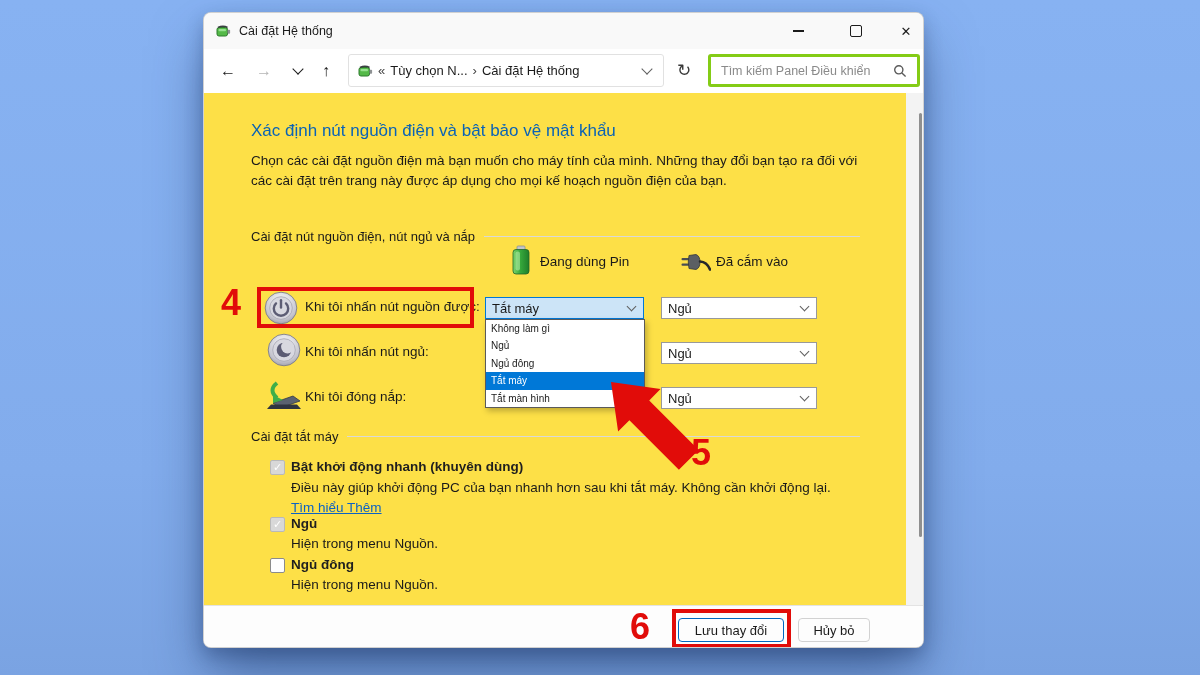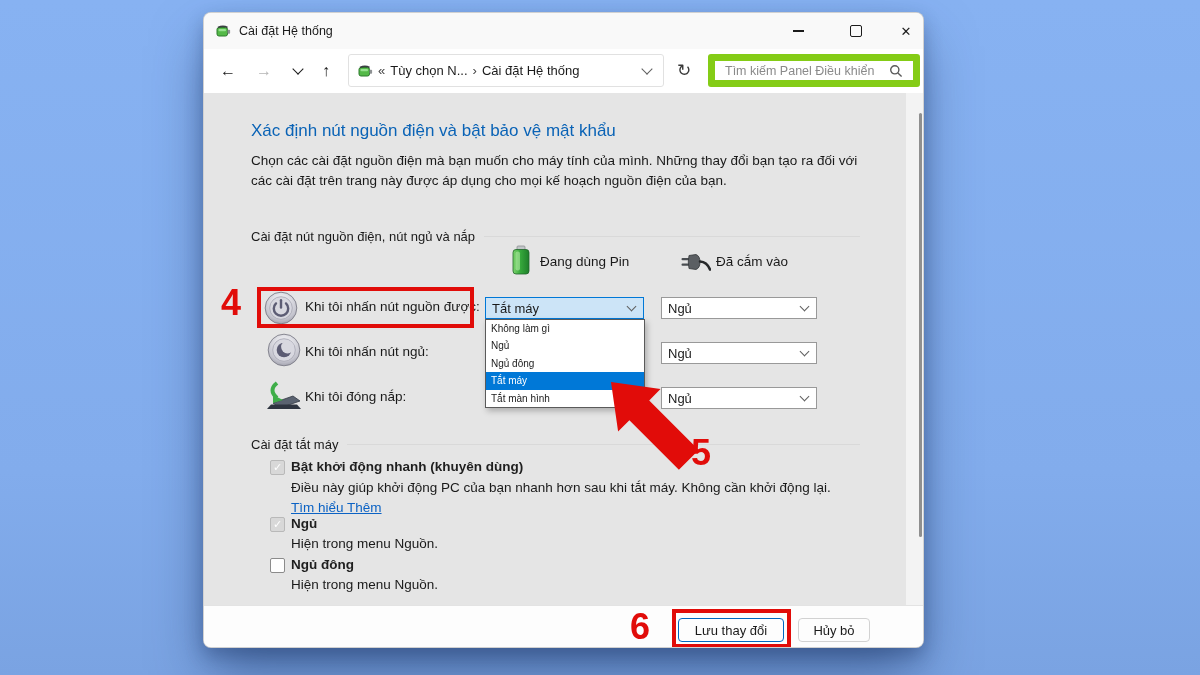--- a/index.html
+++ b/index.html
@@ -20,25 +20,25 @@
   .navg{position:absolute;top:0;height:44px;display:flex;align-items:center;justify-content:center;font-size:16px;color:#1b1b1b;width:28px;}
   .navg.dis{color:#b5b5b5;}
   .chev{display:inline-block;width:7px;height:7px;border-right:1.5px solid #5f5f5f;border-bottom:1.5px solid #5f5f5f;transform:rotate(45deg);margin-top:-4px;}
   .chev.dark{border-color:#1b1b1b;}
   .addrbar{position:absolute;left:144px;top:5px;width:316px;height:33px;border:1px solid #e1e1e1;border-radius:3px;display:flex;align-items:center;box-sizing:border-box;background:#fff;}
   .addrbar .bi{margin-left:8px;width:16px;height:16px;}
   .crumbsep{color:#444;font-size:13px;margin:0 5px;}
   .crumb{font-size:13px;color:#1b1b1b;white-space:nowrap;}
   .addrchev{margin-left:auto;margin-right:12px;}
   .refreshbtn{position:absolute;left:462px;top:5px;width:36px;height:33px;display:flex;align-items:center;justify-content:center;font-size:17px;color:#3a3a3a;}
-  .searchbox{position:absolute;left:504px;top:5px;width:212px;height:33px;border:7px solid #84cc16;border-radius:3px;display:flex;align-items:center;box-sizing:border-box;background:#fff;}
+  .searchbox{position:absolute;left:504px;top:5px;width:212px;height:33px;border:3px solid #84cc16;border-radius:3px;display:flex;align-items:center;box-sizing:border-box;background:#fff;}
   .searchbox .ph{margin-left:10px;font-size:12.5px;color:#8a8a8a;flex:1;}
   .searchbox svg{margin-right:10px;}
   
-  .content{position:absolute;left:0;top:80px;width:721px;height:512px;background:#e5e5e5;}
+  .content{position:absolute;left:0;top:80px;width:721px;height:512px;background:#fde047;}
   .abs{position:absolute;}
   .heading{font-size:17px;color:#0a63b6;}
   .para{font-size:13.5px;color:#1a1a1a;line-height:19.5px;}
   .bluelink{font-size:13.5px;color:#0b62c4;cursor:pointer;}
   .sectionrow{display:flex;align-items:center;width:609px;}
   .sectionrow .lab{font-size:13px;color:#1a1a1a;white-space:nowrap;margin-right:9px;}
   .sectionrow .rule{flex:1;height:1px;background:#d9d9d9;}
   .colhead{font-size:13.5px;color:#1a1a1a;white-space:nowrap;}
   .rowlab{font-size:13.5px;color:#1a1a1a;white-space:nowrap;}
   .combo{position:absolute;height:22px;background:#fff;border:1px solid #999;box-sizing:border-box;display:flex;align-items:center;}
@@ -212,21 +212,21 @@
         <path d="M8 24.5 L34 24.5 L38 29 L4 29 Z" fill="#2e3440"></path>
         <path d="M14 3 q-9 7 0 15" fill="none" stroke="#3fae49" stroke-width="4"></path>
         <path d="M10 15 L20 20 L10 23 Z" fill="#3fae49"></path>
       </svg>
       <div class="abs rowlab" style="left:101px;top:296px;">Khi tôi đóng nắp:</div>
       <div class="combo" style="left:457px;top:294px;width:156px;">
         <span class="val">Ngủ</span>
         <span class="chev"></span>
       </div>
 
-      <div class="abs sectionrow" style="left:47px;top:344px;">
+      <div class="abs sectionrow" style="left:47px;top:336px;">
         <span class="lab">Cài đặt tắt máy</span>
         <span class="rule"></span>
       </div>
 
       <div class="chkbox checked" style="left:66px;top:367px;">
         <span>✓</span>
       </div>
       <div class="abs blab" style="left:87px;top:366px;">Bật khởi động nhanh (khuyên dùng)</div>
       <div class="abs sdesc" style="left:87px;top:385px;width:554px;">
         <span>Điều này giúp khởi động PC của bạn nhanh hơn sau khi tắt máy. Không cần khởi động lại. </span><span class="inlink">Tìm hiểu Thêm</span>

